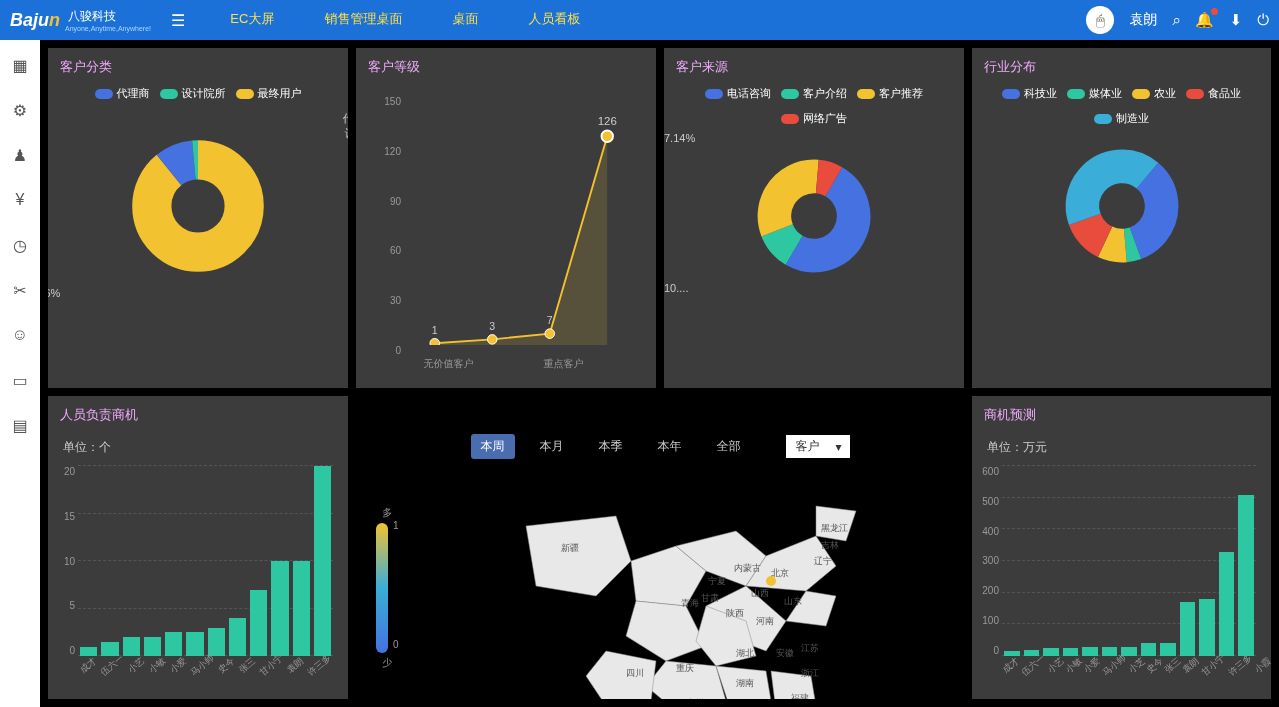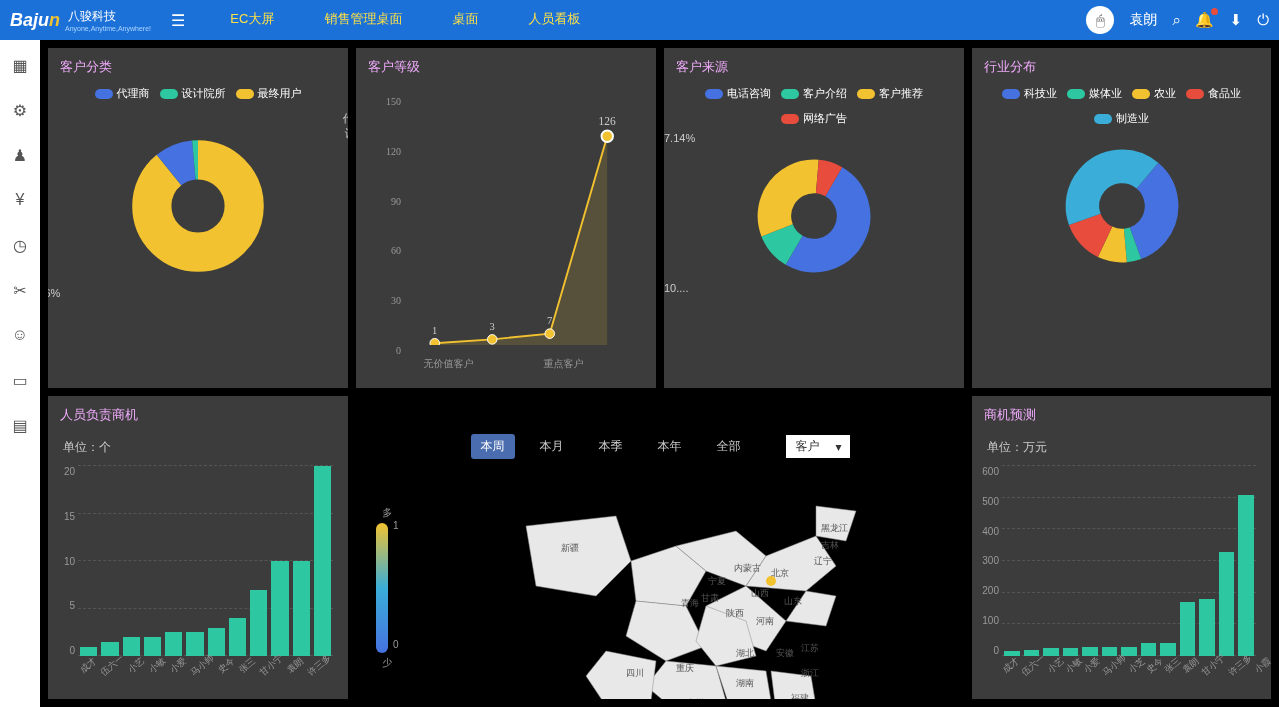--- a/index.html
+++ b/index.html
@@ -28,21 +28,21 @@
 .dashboard { flex: 1; background: #000; padding: 8px; display: grid; grid-template-columns: 300px 300px 300px 1fr; grid-template-rows: 340px 1fr; gap: 8px; overflow: hidden; }
 .panel { background: #3c3c3c; position: relative; overflow: hidden; }
 .panel-title { font-size: 13px; padding: 10px 12px; color: #f0abfc; }
 .legend { display: flex; flex-wrap: wrap; gap: 10px; padding: 0 17px 5px; font-size: 11px; justify-content: center; }
 .legend-item { display: flex; align-items: center; gap: 4px; }
 .legend-sw { width: 18px; height: 10px; border-radius: 5px; }
 
 .donut-wrap { position: relative; display: flex; justify-content: center; margin-top: 30px; }
 .lbl { position: absolute; font-size: 11px; color: #ccc; white-space: nowrap; }
 
-.line-chart { position: relative; height: 260px; margin: 10px 20px; font-family: Liberation Serif, serif; }
+.line-chart { position: relative; height: 260px; margin: 10px 20px; }
 .axis-y { position: absolute; left: 0; height: 100%; display: flex; flex-direction: column; justify-content: space-between; font-size: 10px; color: #999; text-align: right; width: 25px; }
 .axis-x { position: absolute; bottom: -15px; left: 30px; right: 0; display: flex; justify-content: space-around; font-size: 10px; color: #999; }
 .line-svg { position: absolute; left: 30px; right: 0; top: 0; bottom: 0; }
 
 .panel.dist { grid-column: 2 / 4; background: #000; }
 .filter-bar { display: flex; justify-content: center; gap: 15px; padding: 0 0; align-items: center; margin-top: 38px; }
 .filter-btn { padding: 4px 10px; font-size: 12px; cursor: pointer; color: #ccc; }
 .filter-btn.active { background: #4a6daf; color: #fff; border-radius: 3px; }
 .select-box { background: #fff; color: #333; padding: 3px 30px 3px 10px; font-size: 12px; margin-left: 20px; position: relative; }
 .select-caret { position: absolute; right: 8px; top: 5px; }

